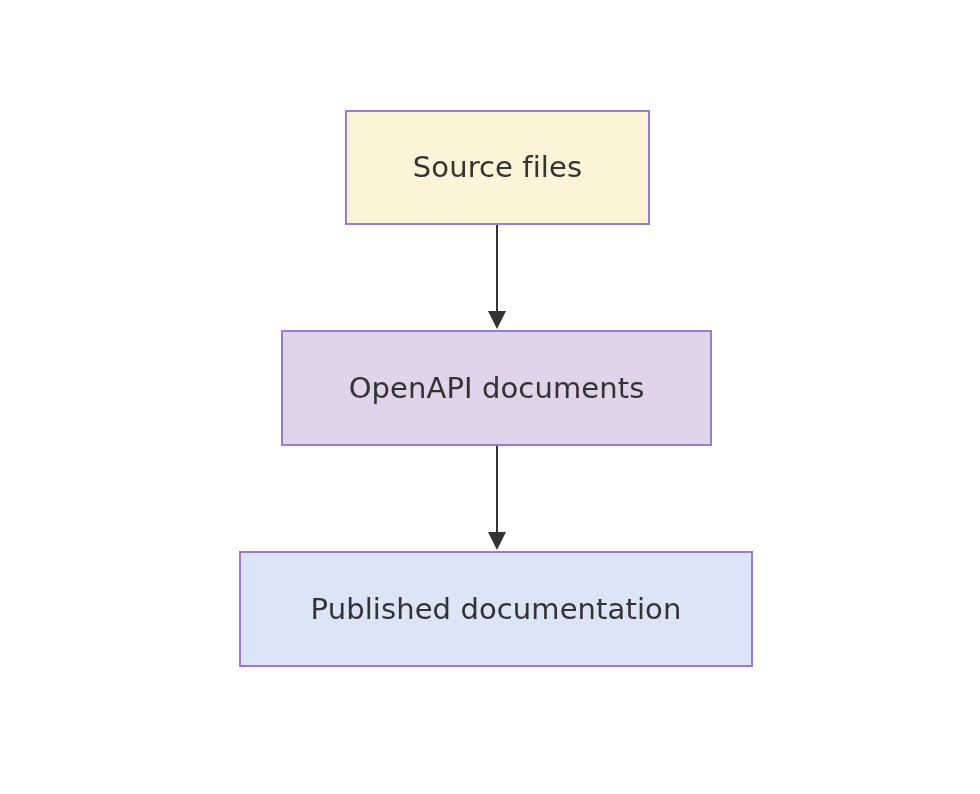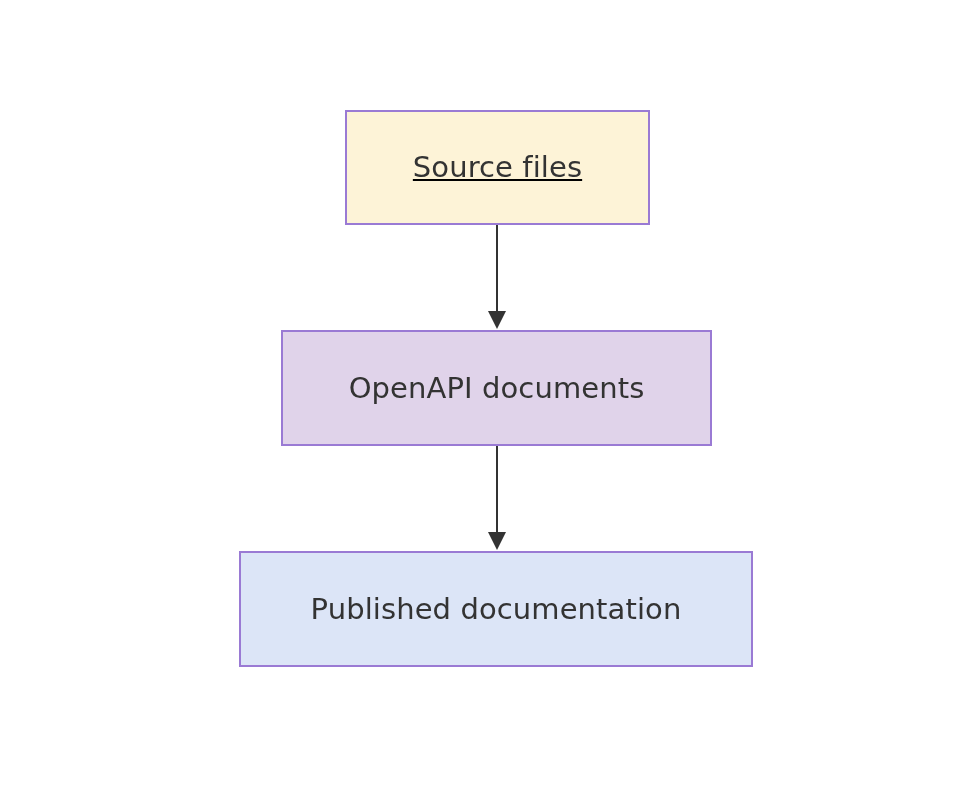--- a/index.html
+++ b/index.html
@@ -39,21 +39,20 @@
     letter-spacing: 0.1px;
   }
 
   
   #node-source-files {
     left: 345px;
     top: 110px;
     width: 305px;
     height: 115px;
     background: #fdf3d7;
-    text-decoration: underline;
   }
   #node-openapi-documents {
     left: 281px;
     top: 330px;
     width: 431px;
     height: 116px;
     background: #e0d3ea;
   }
   #node-published-documentation {
     left: 239px;

